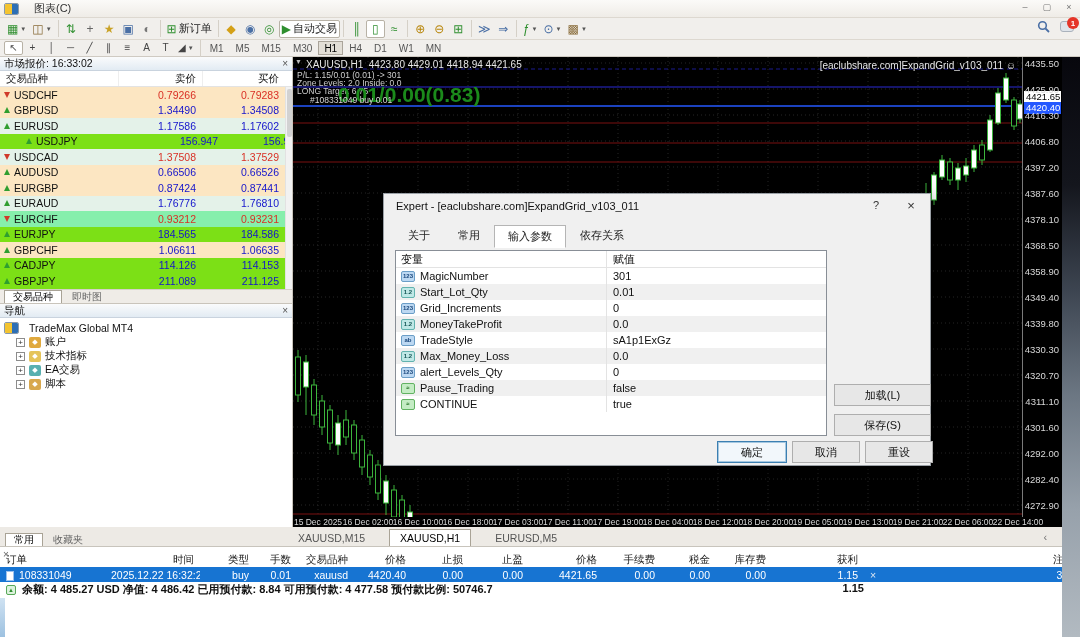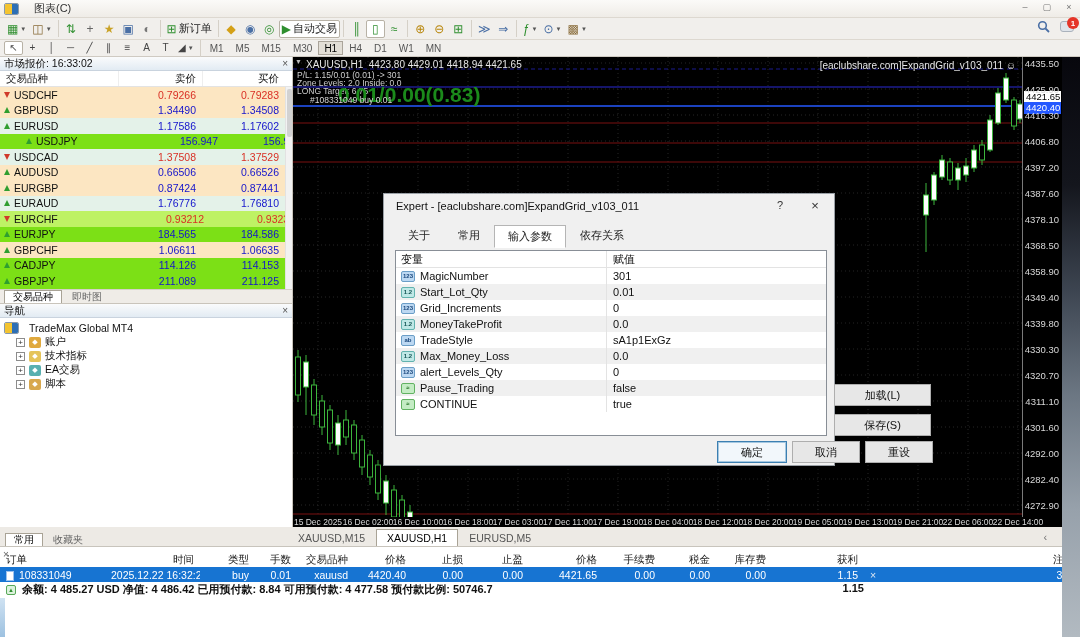--- a/index.html
+++ b/index.html
@@ -75,21 +75,21 @@
   .trow{display:flex;height:15px;align-items:center;}
   .tcell{padding:0 6px;white-space:nowrap;overflow:hidden;}
   .thead .tcell{color:#222;font-size:10.5px;}
   .order-row{background:#1774d2;color:#fff;font-size:10.5px;}
   .balance{font-weight:bold;font-size:11px;color:#111;display:flex;align-items:center;gap:6px;padding-left:6px;height:15px;}
   .balicon{width:10px;height:10px;background:#ddf2dd;border:1px solid #58a858;border-radius:2px;display:inline-flex;align-items:center;justify-content:center;font-size:6px;color:#2f8f2f;}
   .term-x{position:absolute;left:3px;top:2px;color:#666;font-size:10px;}
   .total-profit{position:absolute;right:216px;top:35px;font-weight:bold;font-size:11px;color:#111;}
 
   
-  .dialog{position:absolute;left:383px;top:193px;width:452px;height:273px;background:#f0f0f0;border:1px solid #9aa0a6;box-shadow:0 5px 18px rgba(0,0,0,.5);z-index:20;}
+  .dialog{position:absolute;left:383px;top:193px;width:548px;height:273px;background:#f0f0f0;border:1px solid #9aa0a6;box-shadow:0 5px 18px rgba(0,0,0,.5);z-index:20;}
   .dlg-title{position:absolute;left:12px;top:6px;font-size:11px;color:#111;}
   .dlg-help{position:absolute;right:46px;top:5px;color:#333;font-size:11px;width:16px;text-align:center;}
   .dlg-x{position:absolute;right:10px;top:4px;color:#333;font-size:13px;width:18px;text-align:center;}
   .dlg-tabs{position:absolute;left:10px;top:32px;display:flex;align-items:flex-end;height:21px;}
   .dlg-tab{padding:3px 13px;font-size:11px;color:#222;border:1px solid transparent;}
   .dlg-tab.active{background:#fff;border-color:#b5b5b5;border-bottom-color:#fff;position:relative;top:1px;}
   .dlg-table{position:absolute;left:11px;top:56px;width:432px;height:186px;background:#fff;border:1px solid #888e96;overflow:hidden;}
   .prow{display:grid;grid-template-columns:210px 1fr;height:16px;align-items:center;font-size:11px;}
   .prow.alt{background:#f0f0f0;}
   .prow .nm{display:flex;align-items:center;padding-left:5px;color:#111;}
@@ -345,21 +345,21 @@
           <span class="px" style="color: rgb(20, 20, 204);">0.87441</span>
         </div>
         <div class="mw-row" style="background: rgb(228, 242, 233);">
           <span class="sym">
             <span class="arr up"></span>
             <span>EURAUD</span>
           </span>
           <span class="px" style="color: rgb(20, 20, 204);">1.76776</span>
           <span class="px" style="color: rgb(20, 20, 204);">1.76810</span>
         </div>
-        <div class="mw-row" style="background: #bef264; gap: 8px;">
+        <div class="mw-row" style="background: #86efac;">
           <span class="sym">
             <span class="arr down"></span>
             <span>EURCHF</span>
           </span>
           <span class="px" style="color: rgb(217, 48, 37);">0.93212</span>
           <span class="px" style="color: rgb(217, 48, 37);">0.93231</span>
         </div>
         <div class="mw-row" style="background: rgb(124, 224, 22);">
           <span class="sym">
             <span class="arr up"></span>
@@ -590,21 +590,21 @@
       <span class="tlabel" style="left: 625px;">19 Dec 21:00</span>
       <span class="tlabel" style="left: 675px;">22 Dec 06:00</span>
       <span class="tlabel" style="left: 725px;">22 Dec 14:00</span>
     </div>
 
   <div class="band">
     <div style="display:flex;align-items:flex-end;gap:2px;padding-left:5px;width:288px;" id="nav-tabs">
         <span class="mini-tab active">常用</span>
         <span class="mini-tab">收藏夹</span>
       </div>
-    <div style="display:flex;align-items:flex-end;gap:1px;" id="chart-tabs">
+    <div style="display:flex;align-items:flex-end;gap:14px;" id="chart-tabs">
         <span class="ctab">XAUUSD,M15</span>
         <span class="ctab active">XAUUSD,H1</span>
         <span class="ctab">EURUSD,M5</span>
       </div>
     <div class="band-arrows">‹ ›</div>
   </div>
 
   <div class="terminal">
     <span class="term-x">×</span>
     <div class="trow thead" id="term-head" style="margin-top:5px;">

